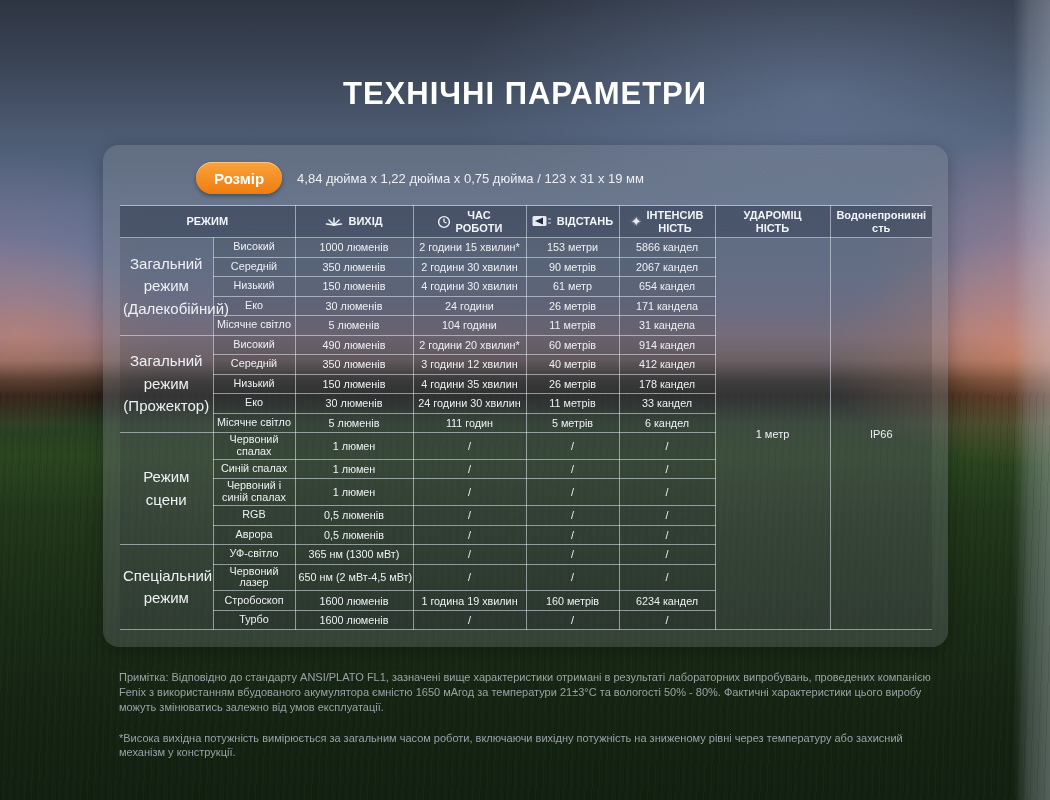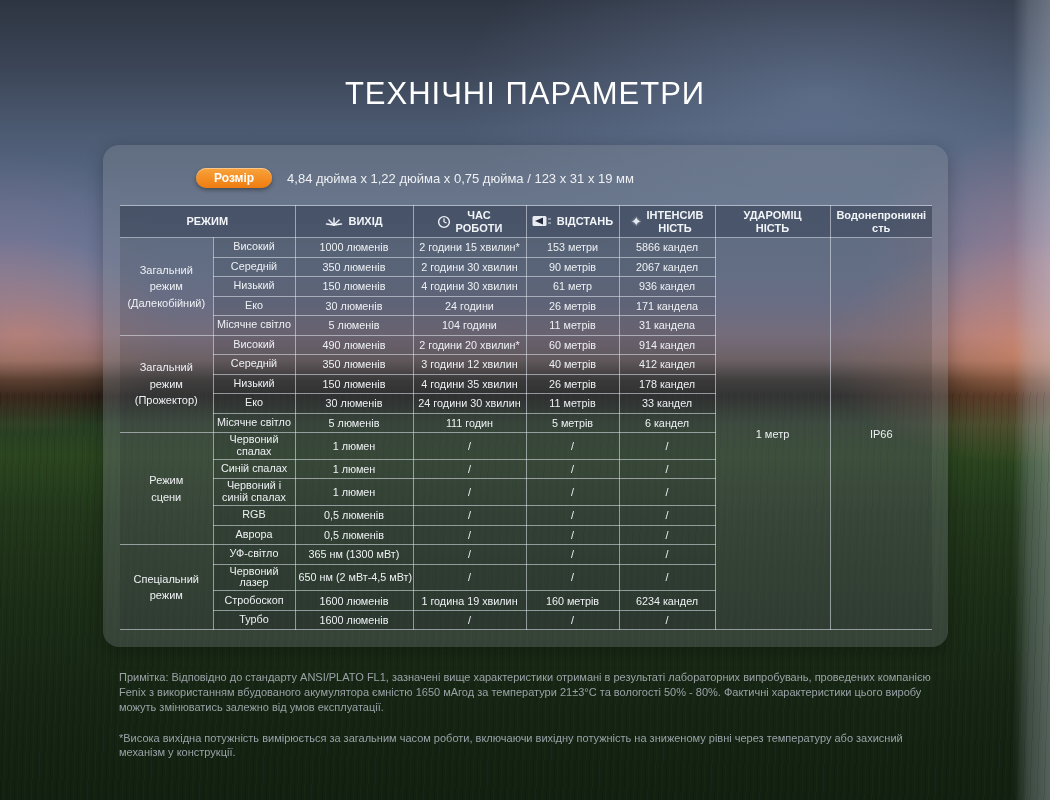--- a/index.html
+++ b/index.html
@@ -26,37 +26,37 @@
   }
   .grass-texture{
     position:absolute;left:0;right:0;top:392px;bottom:0;z-index:0;
     background:repeating-linear-gradient(92deg,
       rgba(0,0,0,0.16) 0 1px, transparent 1px 3px,
       rgba(70,120,55,0.10) 3px 4px, transparent 4px 7px);
     opacity:.55;
   }
   .page-title{
     position:absolute;top:76px;left:0;width:100%;
-    text-align:center;color:#ffffff;font-size:31px;font-weight:400;
+    text-align:center;color:#ffffff;font-size:31px;font-weight:700;
     letter-spacing:1px;z-index:2;
   }
   .panel{
     position:absolute;left:103px;top:145px;width:845px;height:502px;
     background:linear-gradient(180deg, rgba(128,136,146,0.38), rgba(110,118,122,0.34));
     border-radius:16px;z-index:1;
     box-shadow:0 4px 18px rgba(0,0,0,0.25);
   }
   .spec-line{position:absolute;display:flex;align-items:center;gap:15px;top:18px;height:30px;}
   .spec-size{left:93px;}
   .spec-weight{left:487px;}
   .pill{
     display:inline-flex;align-items:center;justify-content:center;
-    min-width:74px;height:20px;padding:4px 18px;border-radius:999px;
+    min-width:74px;height:20px;padding:16px 18px;border-radius:999px;
     background:linear-gradient(180deg,#f9a33c, var(--accent,#ef7c10));
-    color:#fff;font-size:12px;font-weight:700;
+    color:#fff;font-size:15px;font-weight:700;
     box-shadow:0 2px 4px rgba(0,0,0,0.35), inset 0 1px 0 rgba(255,255,255,0.4);
   }
   .spec-value{color:#eef0f3;font-size:13px;}
   table.spec-table{
     position:absolute;left:17px;top:60px;width:812px;
     border-collapse:collapse;table-layout:fixed;z-index:2;
   }
   .spec-table th{
     height:32px;font-size:11px;font-weight:700;color:#f2f5f8;
     background:rgba(18,26,46,0.38);
@@ -64,21 +64,21 @@
     line-height:1.15;
   }
   .spec-table th:first-child{border-left:none;}
   .spec-table th:last-child{border-right:none;}
   .spec-table td{
     height:19.5px;font-size:10.8px;color:#eef1f4;text-align:center;
     border:1px solid var(--line);vertical-align:middle;
     padding:1px 3px;background:var(--cellbg);white-space:nowrap;
   }
   .spec-table td.group-cell{
-    border-left:none;white-space:pre-line;font-size:11px;line-height:1.5;
+    border-left:none;white-space:pre-line;font-size:15px;line-height:1.5;
     background:rgba(8,12,18,0.12);
     margin-left:8px;
   }
   .spec-table td.mode-cell{white-space:normal;line-height:1.1;margin-left:12px;}
   .spec-table td.waterproof-cell{border-right:none;}
   .spec-table td.impact-cell,.spec-table td.waterproof-cell{
     background:rgba(8,12,18,0.12);font-size:11px;
   }
   .th-flex{display:flex;align-items:center;justify-content:center;gap:5px;}
   .h-label{white-space:pre-line;}
@@ -197,21 +197,21 @@
           <td class="output-cell">350 люменів</td>
           <td class="runtime-cell">2 години 30 хвилин</td>
           <td class="distance-cell">90 метрів</td>
           <td class="intensity-cell">2067 кандел</td>
         </tr>
         <tr>
           <td class="mode-cell">Низький</td>
           <td class="output-cell">150 люменів</td>
           <td class="runtime-cell">4 години 30 хвилин</td>
           <td class="distance-cell">61 метр</td>
-          <td class="intensity-cell">936 кандел</td>
+          <td class="intensity-cell">654 кандел</td>
         </tr>
         <tr>
           <td class="mode-cell">Еко</td>
           <td class="output-cell">30 люменів</td>
           <td class="runtime-cell">24 години</td>
           <td class="distance-cell">26 метрів</td>
           <td class="intensity-cell">171 кандела</td>
         </tr>
         <tr>
           <td class="mode-cell">Місячне світло</td>

